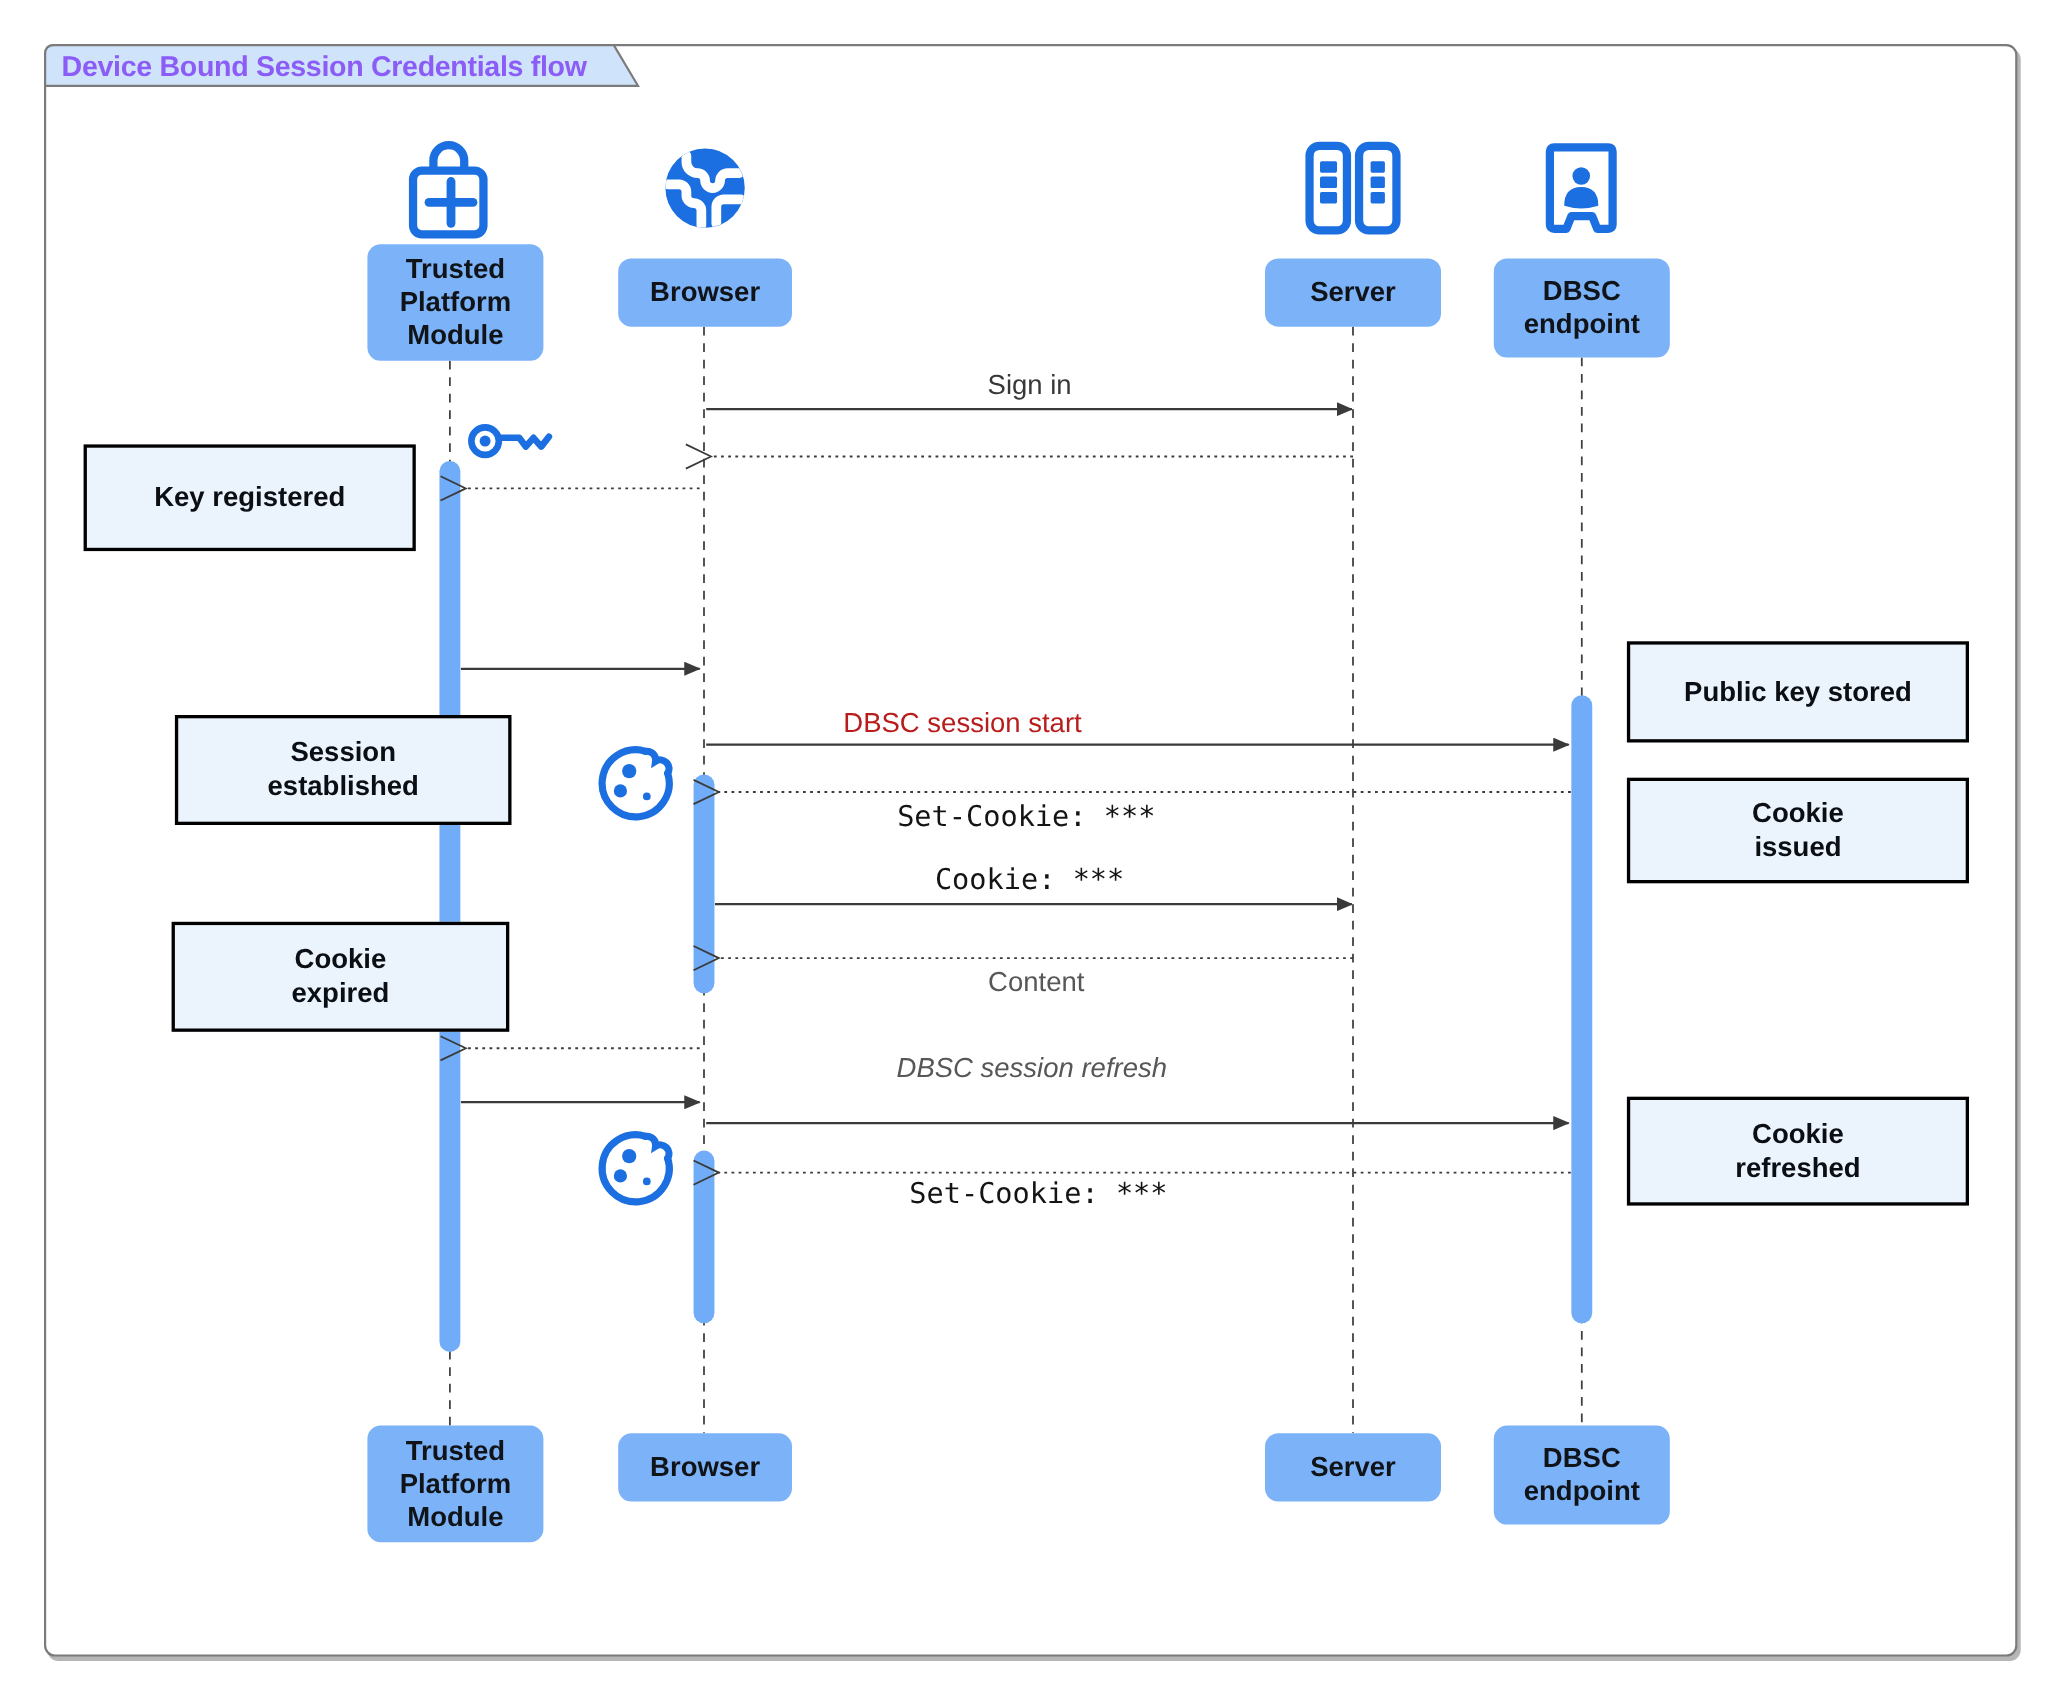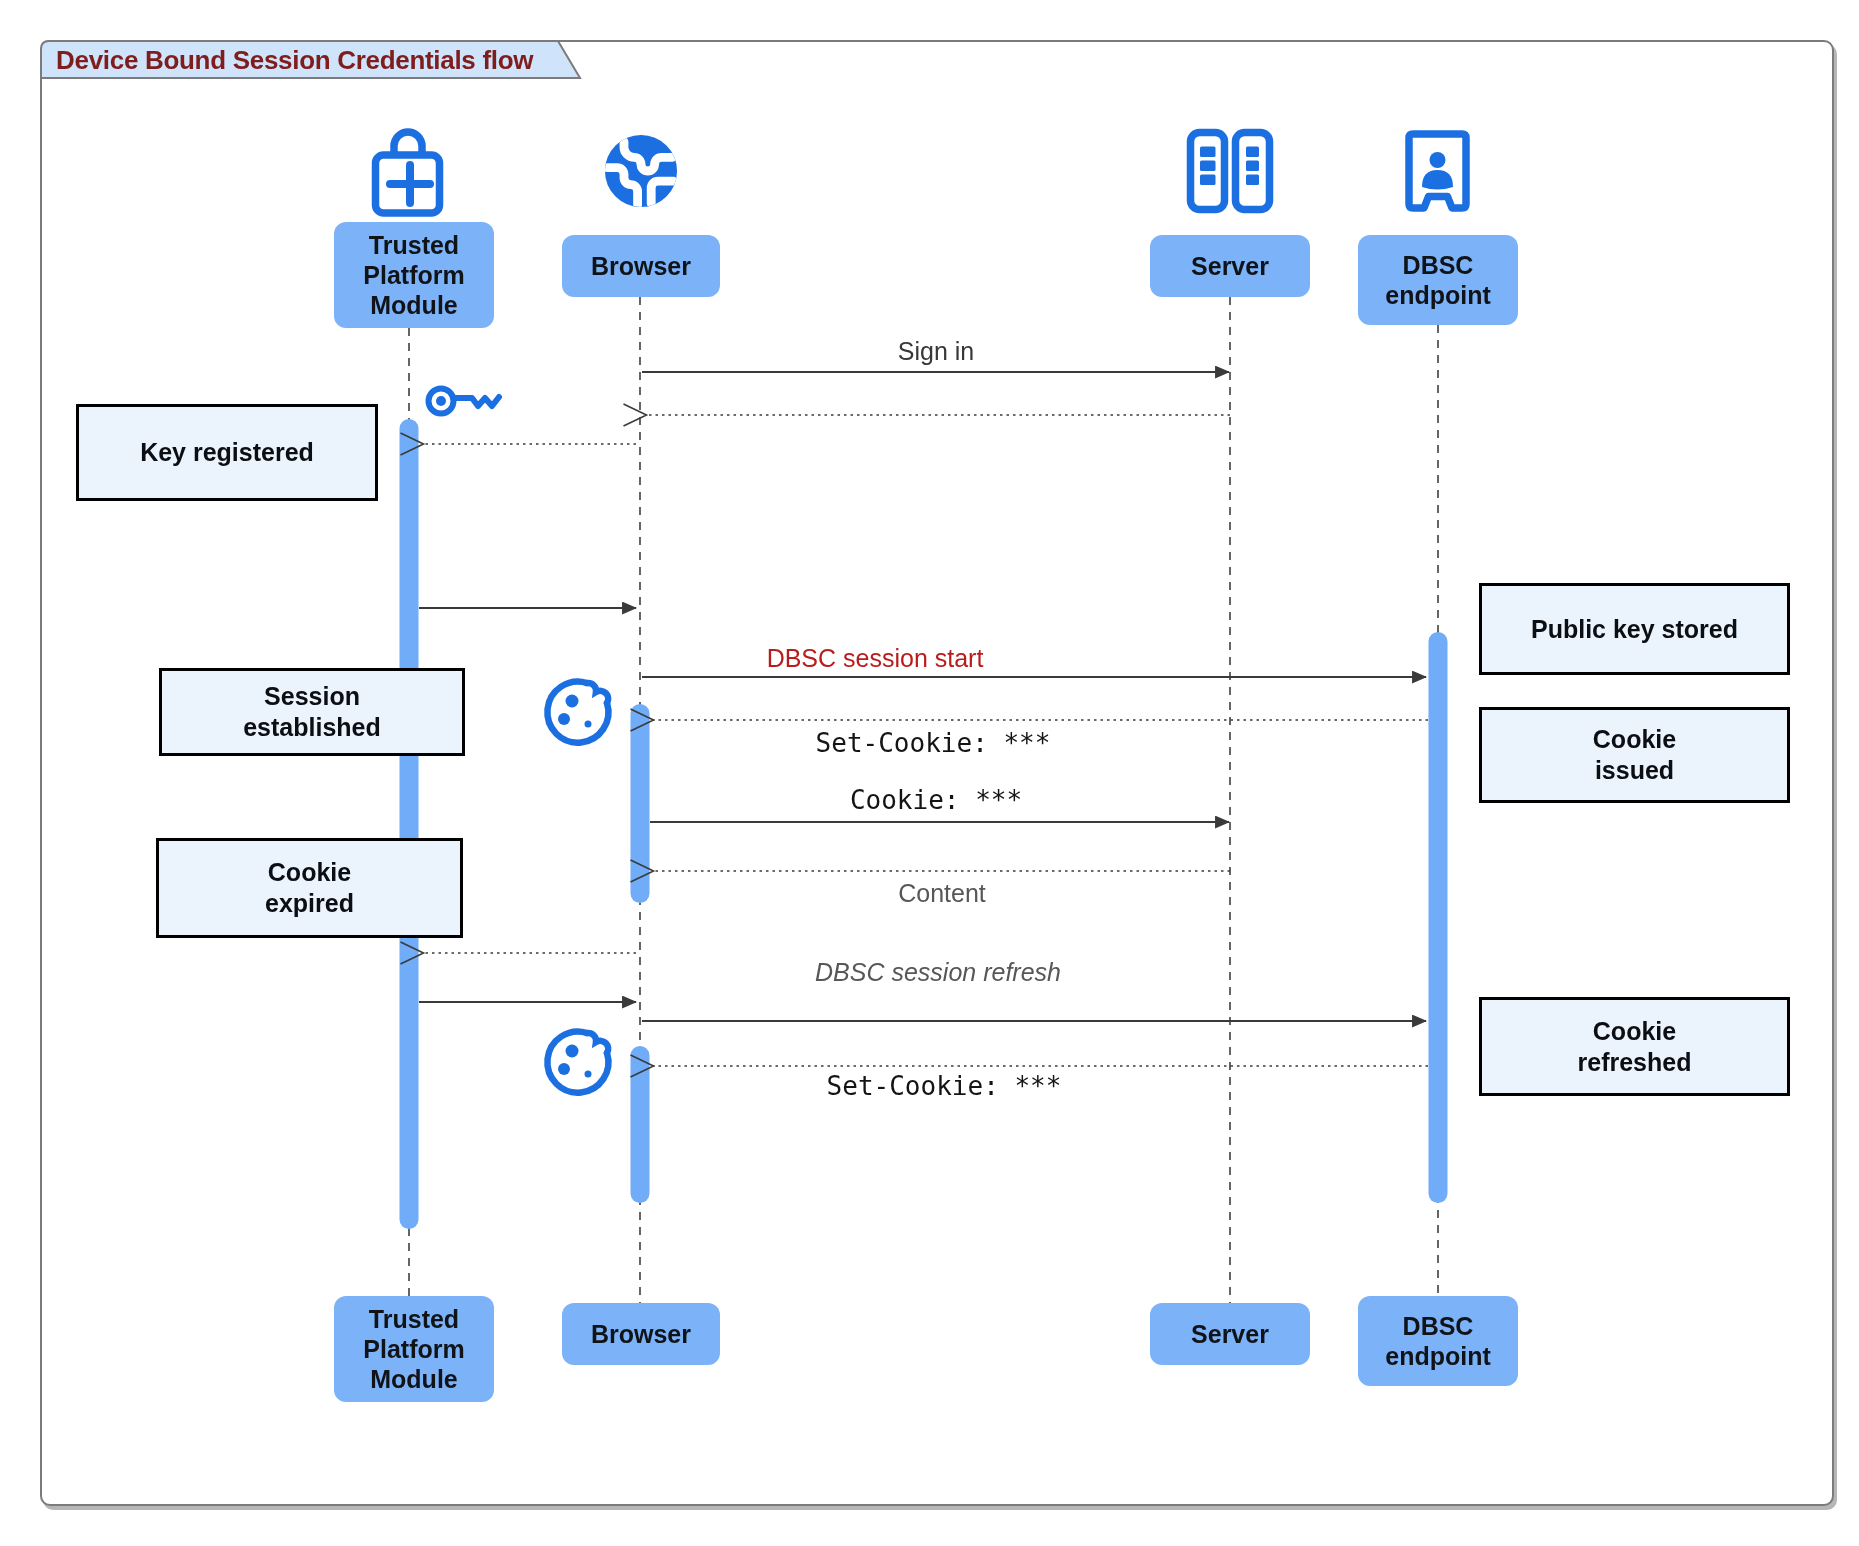--- a/index.html
+++ b/index.html
@@ -9,21 +9,21 @@
     -webkit-font-smoothing:antialiased;
   }
   .frame{
     position:absolute;left:40px;top:40px;width:1790px;height:1462px;
     border:2.5px solid #7b7b7b;border-radius:10px;background:#ffffff;
     box-shadow:3px 4px 0 rgba(110,110,110,.5);z-index:0;
   }
   svg.layer{position:absolute;left:0;top:0;z-index:1;}
   .txtlayer{position:absolute;left:0;top:0;width:1859px;height:1546px;z-index:2;pointer-events:none;}
   .title{
-    position:absolute;left:56px;top:45px;font-size:26px;font-weight:bold;color:#7f1d1d;
+    position:absolute;left:56px;top:45px;font-size:26px;font-weight:bold;color:#8b5cf6;
     letter-spacing:-0.3px;white-space:nowrap;
   }
   .participant{
     position:absolute;background:#7cb2f8;border-radius:12px;
     display:flex;align-items:center;justify-content:center;text-align:center;
     font-size:25px;font-weight:bold;color:#101418;line-height:30px;white-space:pre-line;
   }
   .note{
     position:absolute;background:#ebf3fd;border:3px solid #000000;
     display:flex;align-items:center;justify-content:center;text-align:center;
@@ -168,21 +168,21 @@
 
   <div class="participant" style="left:334px;top:1296px;width:160px;height:106px;">Trusted
 Platform
 Module</div>
   <div class="participant" style="left:562px;top:1303px;width:158px;height:62px;">Browser</div>
   <div class="participant" style="left:1150px;top:1303px;width:160px;height:62px;">Server</div>
   <div class="participant" style="left:1358px;top:1296px;width:160px;height:90px;">DBSC
 endpoint</div>
 
   <div class="note" style="left:76px;top:404px;width:302px;height:97px;">Key registered</div>
-  <div class="note" style="left:159px;top:668px;width:306px;height:88px;">Session
+  <div class="note" style="left:159px;top:650px;width:306px;height:100px;">Session
 established</div>
   <div class="note" style="left:156px;top:838px;width:307px;height:100px;">Cookie
 expired</div>
   <div class="note" style="left:1479px;top:583px;width:311px;height:92px;">Public key stored</div>
   <div class="note" style="left:1479px;top:707px;width:311px;height:96px;">Cookie
 issued</div>
   <div class="note" style="left:1479px;top:997px;width:311px;height:99px;">Cookie
 refreshed</div>
 
   <div class="msg" style="left:936px;top:351px;color:#383838;">Sign in</div>

